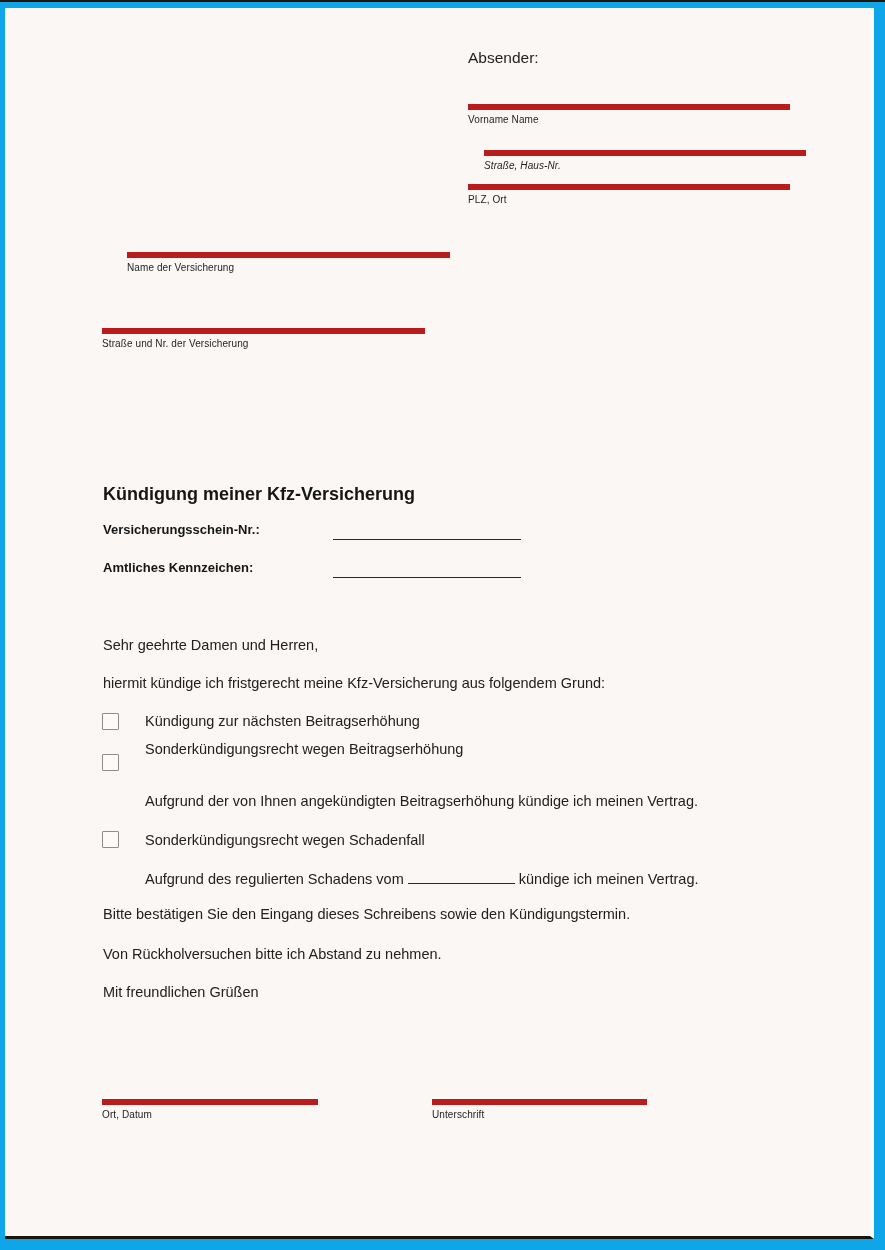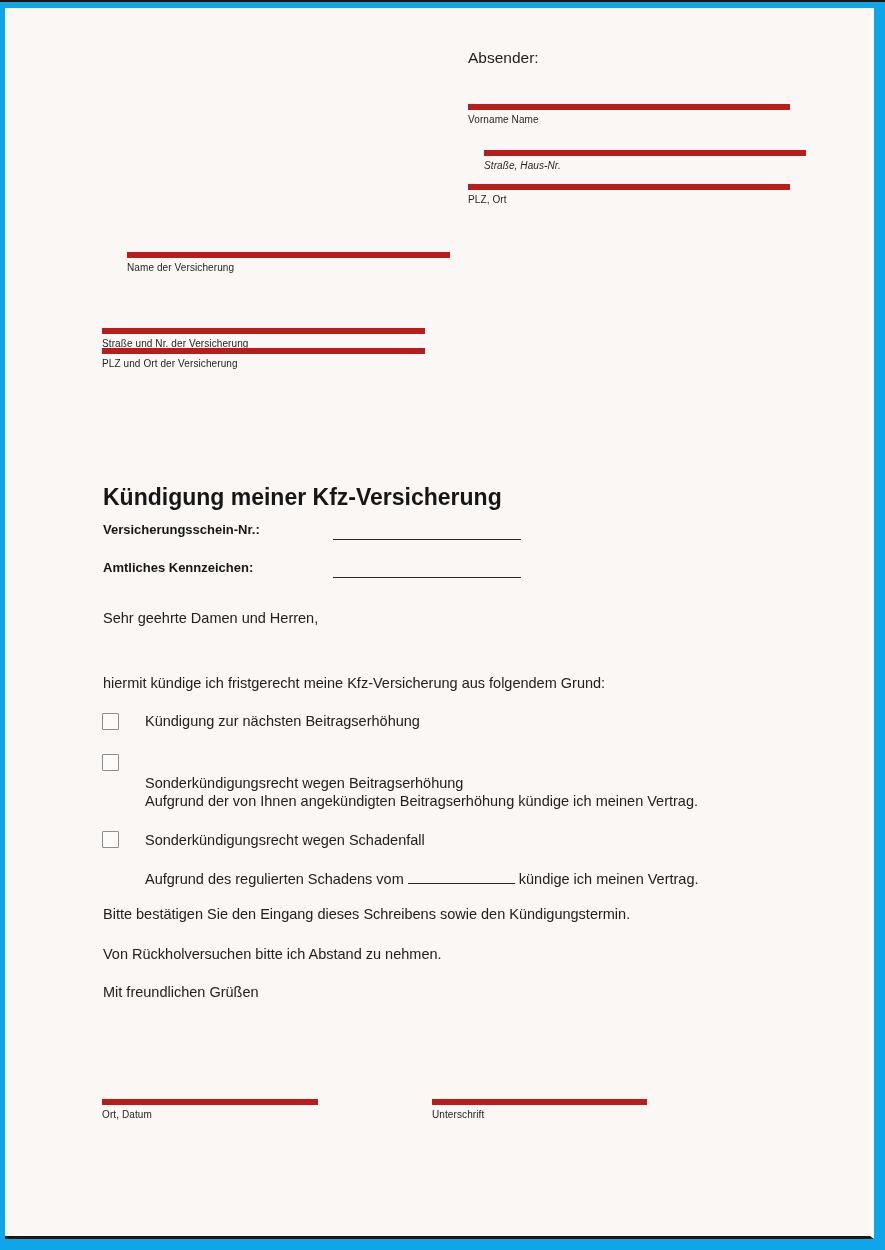--- a/index.html
+++ b/index.html
@@ -38,21 +38,21 @@
     border-top: 6px solid #b91c1c;
   }
   .field-label {
     display: block;
     padding-top: 4px;
     font-size: 10px;
     color: #1f1f1f;
     letter-spacing: 0.1px;
   }
   .title {
-    font-size: 23px;
+    font-size: 18px;
     font-weight: bold;
     color: #161616;
   }
   .sub-label {
     font-size: 13px;
     font-weight: bold;
     color: #161616;
   }
   .write-line {
     position: absolute;
@@ -97,41 +97,38 @@
     <div class="field" style="left:468px; top:182px; width:322px;">
       <span class="field-label">PLZ, Ort</span>
     </div>
 
     <div class="field" style="left:102px; top:250px; width:323px;margin-left:25px;">
       <span class="field-label">Name der Versicherung</span>
     </div>
     <div class="field" style="left:102px; top:301px; width:323px;margin-top:25px;">
       <span class="field-label">Straße und Nr. der Versicherung</span>
     </div>
-    <div class="field" style="left:102px; top:346px; width:323px;">
-      <span class="field-label">PLZ und Ort der Versicherung</span>
-    </div>
 
     <div class="abs title" style="left:103px; top:482px;">Kündigung meiner Kfz-Versicherung</div>
 
     <div class="abs sub-label" style="left:103px; top:520px;">Versicherungsschein-Nr.:</div>
     <div class="write-line" style="left:333px; top:522px; width:188px; height:15px;"></div>
 
     <div class="abs sub-label" style="left:103px; top:558px;">Amtliches Kennzeichen:</div>
     <div class="write-line" style="left:333px; top:560px; width:188px; height:15px;"></div>
 
-    <div class="abs body-text" style="left:103px; top:608px;text-align:right;">Sehr geehrte Damen und Herren,</div>
+    <div class="abs body-text" style="left:103px; top:635px;text-align:right;">Sehr geehrte Damen und Herren,</div>
 
     <div class="abs body-text" style="left:103px; top:673px;">hiermit kündige ich fristgerecht meine Kfz-Versicherung aus folgendem Grund:</div>
 
     <div class="checkbox" style="left:102px; top:711px;"></div>
     <div class="abs body-text" style="left:145px; top:711px;">Kündigung zur nächsten Beitragserhöhung</div>
 
     <div class="checkbox" style="left:102px; top:752px;"></div>
-    <div class="abs body-text" style="left:145px; top:773px;text-align:center;">Sonderkündigungsrecht wegen Beitragserhöhung</div>
+    <div class="abs body-text" style="left:145px; top:739px;text-align:center;">Sonderkündigungsrecht wegen Beitragserhöhung</div>
     <div class="abs body-text" style="left:145px; top:791px;">Aufgrund der von Ihnen angekündigten Beitragserhöhung kündige ich meinen Vertrag.</div>
 
     <div class="checkbox" style="left:102px; top:829px;"></div>
     <div class="abs body-text" style="left:145px; top:830px;">Sonderkündigungsrecht wegen Schadenfall</div>
     <div class="abs body-text" style="left:145px; top:868px;">
       <span>Aufgrund des regulierten Schadens vom</span><span class="blank"></span><span>kündige ich meinen Vertrag.</span>
     </div>
 
     <div class="abs body-text" style="left:103px; top:904px;">Bitte bestätigen Sie den Eingang dieses Schreibens sowie den Kündigungstermin.</div>
     <div class="abs body-text" style="left:103px; top:944px;">Von Rückholversuchen bitte ich Abstand zu nehmen.</div>

